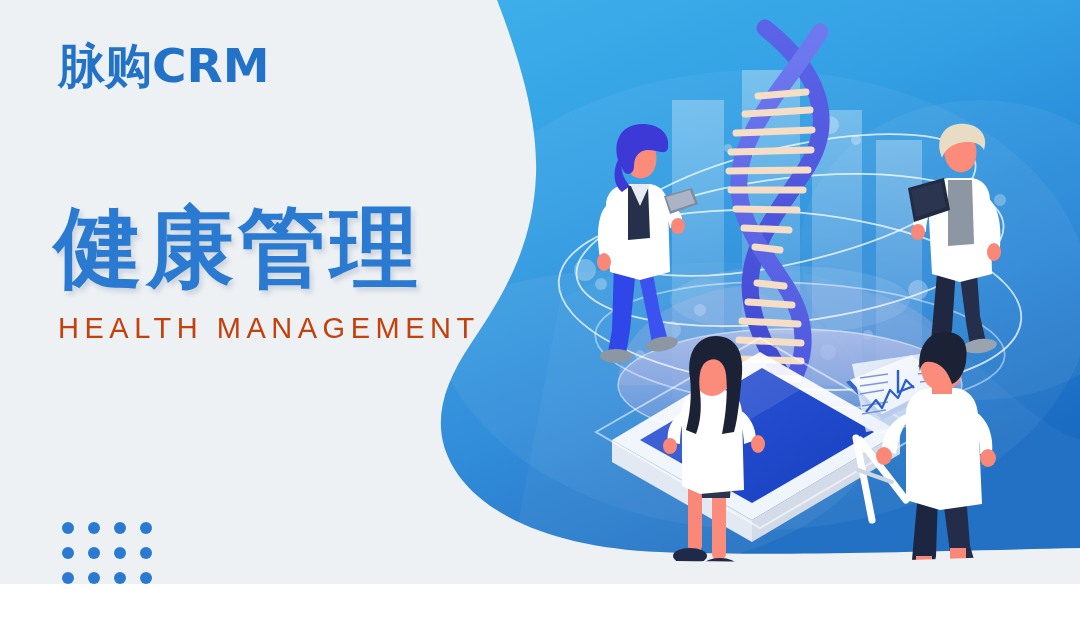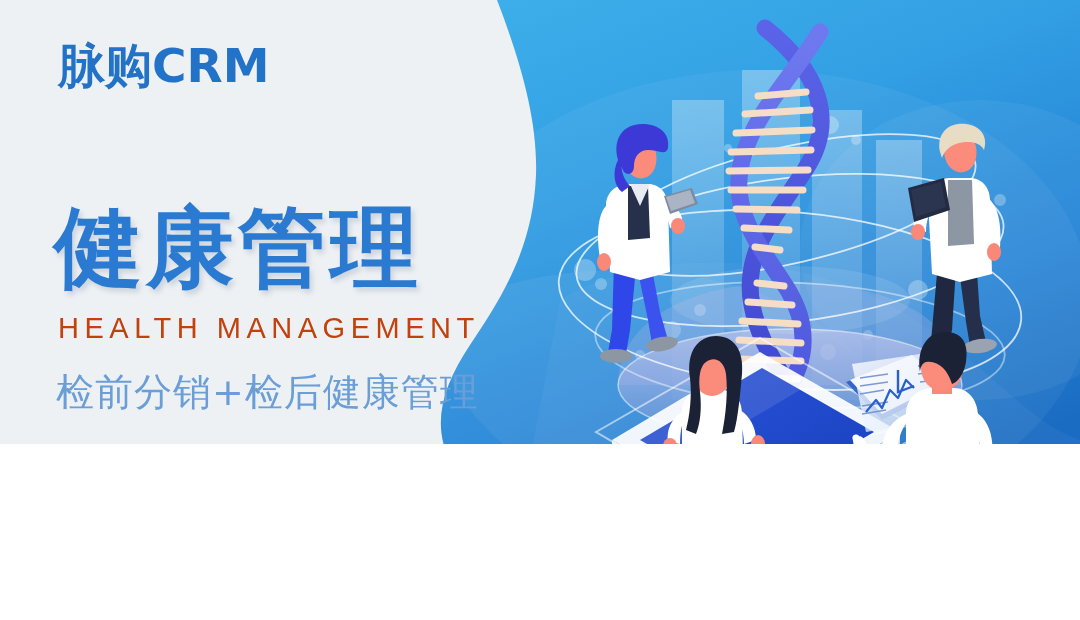--- a/index.html
+++ b/index.html
@@ -1,18 +1,18 @@
 <!DOCTYPE html>
 <html><head>
 <meta charset="utf-8">
 <style>
   html,body{margin:0;padding:0;background:#ffffff;}
   *{box-sizing:border-box;}
   .banner{
-    position:relative;width:1080px;height:444px;overflow:hidden;
+    position:relative;width:1080px;height:584px;overflow:hidden;
     background:#eef1f4;
     font-family:"Liberation Sans","DejaVu Sans",sans-serif;
   }
   .bg-svg{position:absolute;inset:0;width:1080px;height:620px;display:block;}
   
   .logo{
     position:absolute;left:58px;top:42px;
     font-size:47px;font-weight:bold;letter-spacing:0px;
     color:#2272c8;line-height:1;white-space:nowrap;
     font-family:"DejaVu Sans","Liberation Sans",sans-serif;
@@ -337,21 +337,20 @@
 
     <path d="M0,555 C200,548 420,556 620,560 C820,564 960,560 1080,552 L1080,620 L0,620 Z" fill="#eef1f4"></path>
   </svg>
 
   <div class="logo">脉购CRM</div>
 
   <div class="title">健康管理</div>
 
   <div class="subtitle">HEALTH MANAGEMENT</div>
 
-  <div class="tagline">检前分销+检后健康管理</div>
 
   <div class="dots">
     <span class="dot"></span>
     <span class="dot"></span>
     <span class="dot"></span>
     <span class="dot"></span>
     <span class="dot"></span>
     <span class="dot"></span>
     <span class="dot"></span>
     <span class="dot"></span>

